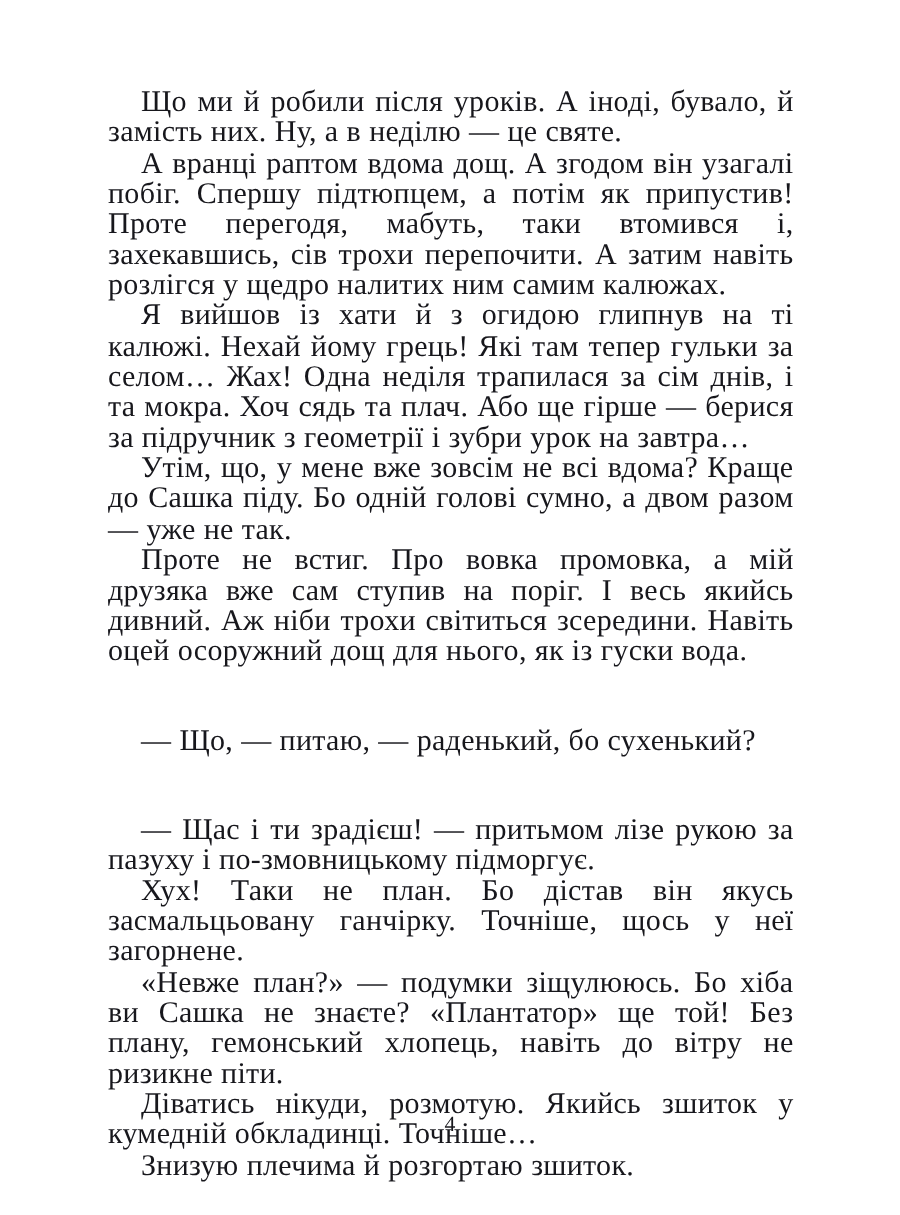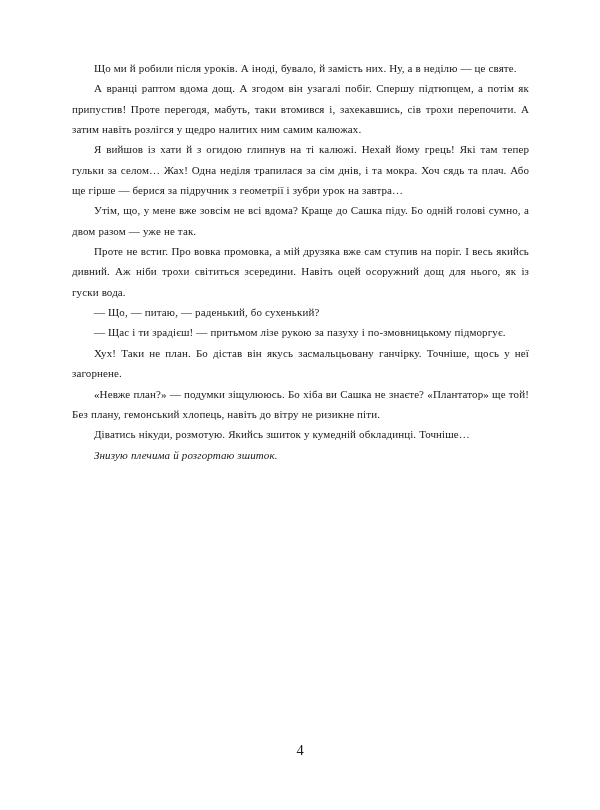--- a/index.html
+++ b/index.html
@@ -26,35 +26,35 @@
     left: 72px;
     top: 58px;
     width: 457px;
   }
   p.para {
     margin: 0;
     padding: 0;
     text-indent: 22px;
     text-align: justify;
     text-justify: inter-word;
-    font-size: 11px;
+    font-size: 20px;
     line-height: 20.35px;
     color: #17171c;
     -webkit-font-smoothing: antialiased;
     letter-spacing: 0.01em;
     word-spacing: 0.01em;
     hyphens: manual;
   }
   p.para:last-of-type {
     margin-bottom: 0;
-    font-style: italic;
   }
   
   p.dialogue {
     text-indent: 22px;
+    margin-top: 39px;
   }
   .folio {
     position: absolute;
     left: 0;
     right: 0;
     top: 742px;
     text-align: center;
     font-size: 14.5px;
     line-height: 16px;
     color: #17171c;

